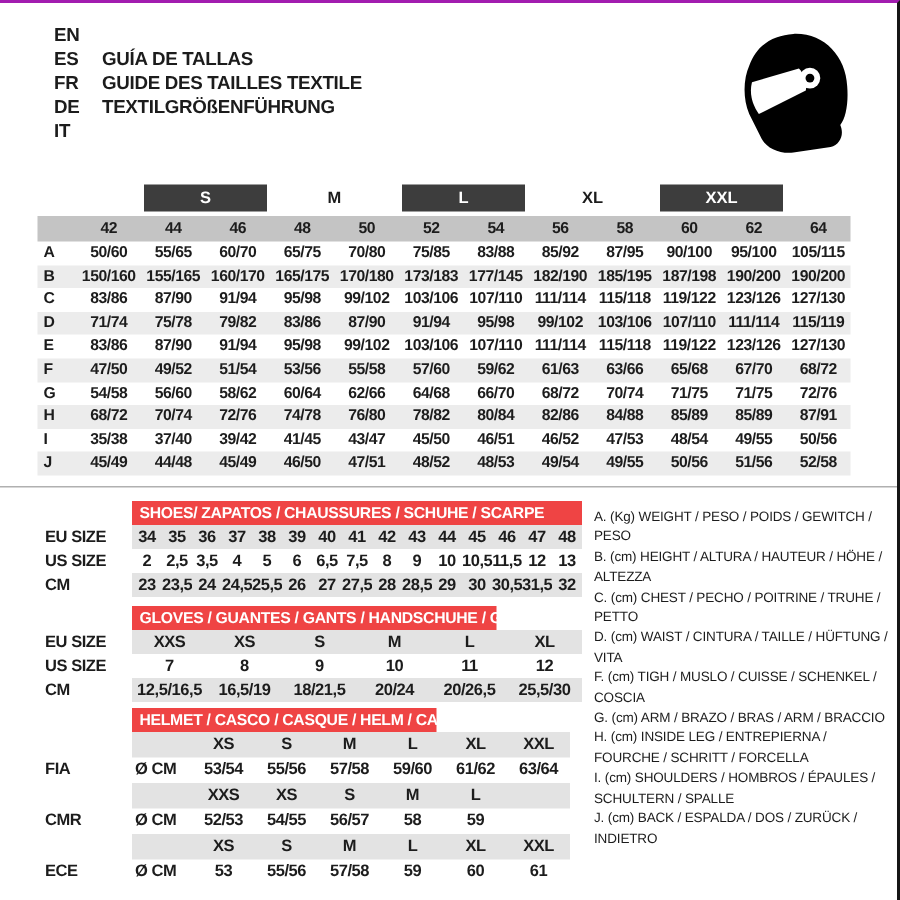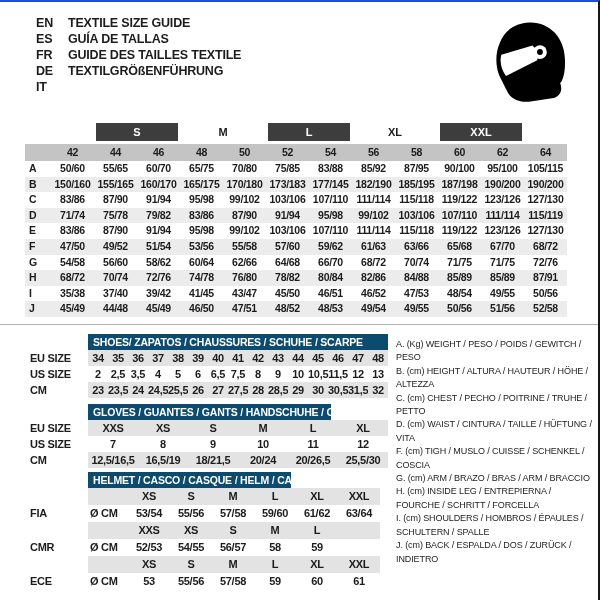--- a/index.html
+++ b/index.html
@@ -1,18 +1,18 @@
 <!DOCTYPE html>
 <html><head>
 <meta charset="utf-8">
 <style>
   html,body{margin:0;padding:0;background:#fff;}
   .page{
     position:relative;width:600px;height:600px;background:#fff;
-    border-top:2px solid #1d4ed8;border-right:2px solid #161616;box-sizing:border-box;
+    border-top:2px solid #a21caf;border-right:2px solid #161616;box-sizing:border-box;
     font-family:"Liberation Sans","DejaVu Sans",sans-serif;color:#1c1c1c;overflow:hidden;
   }
   
   .lang-block{position:absolute;left:36px;top:13px;}
   .lang-row{display:flex;font-weight:bold;font-size:12.5px;line-height:16px;letter-spacing:-0.2px;}
   .lang-code{width:32px;}
   
   .helmet-logo{position:absolute;left:486px;top:16px;width:84px;height:92px;}
   
   .textile{position:absolute;left:25px;top:121px;width:542px;}
@@ -22,21 +22,21 @@
   .grp.dark{background:#3d3d3d;color:#fff;margin:0 2px;}
   .tsizes{height:17px;line-height:17px;background:#c4c4c4;}
   .tdata{height:15.6px;line-height:15.6px;}
   .tdata.alt{background:#ececec;}
   .tcell{text-align:center;font-size:10.5px;font-weight:bold;letter-spacing:-0.3px;white-space:nowrap;overflow:visible;}
   .tlabel{text-align:left;padding-left:4px;}
   
   .divider{position:absolute;left:0;top:322px;width:600px;height:1px;background:#b0b0b0;}
   
   .left-tables{position:absolute;left:30px;top:332px;width:360px;}
-  .bar{height:16px;line-height:16px;background:#0c4a6e;color:#fff;font-weight:bold;font-size:10.5px;letter-spacing:-0.2px;padding-left:5px;margin-left:58px;box-sizing:border-box;white-space:nowrap;}
+  .bar{height:16px;line-height:16px;background:#ef4444;color:#fff;font-weight:bold;font-size:10.5px;letter-spacing:-0.2px;padding-left:5px;margin-left:58px;box-sizing:border-box;white-space:nowrap;}
   .bar.shoes-bar{width:300px;}
   .bar.gloves-bar{width:243px;}
   .bar.helm-bar{width:203px;text-align:right;}
   .lrow{display:grid;height:16px;line-height:16px;font-size:11px;font-weight:bold;letter-spacing:-0.3px;}
   .lrow.shoes-row{grid-template-columns:58px repeat(15,20px);}
   .lrow.gloves-row{grid-template-columns:58px repeat(6,50px);}
   .lrow.helm-row{grid-template-columns:58px 40px repeat(6,42px);height:17px;line-height:17px;}
   .lcell{text-align:center;white-space:nowrap;}
   .llabel{text-align:left;}
   .lunit{text-align:left;padding-left:2px;}
@@ -47,21 +47,20 @@
   .legend{position:absolute;left:396px;top:336px;width:200px;}
   .legend-item{font-size:9px;font-weight:normal;line-height:13.4px;letter-spacing:-0.1px;}
 </style>
 </head>
 <body>
 
 <div class="page">
   <div class="lang-block" id="lang-block">
       <div class="lang-row">
         <div class="lang-code">EN</div>
-        <div class="lang-title">TEXTILE SIZE GUIDE</div>
       </div>
       <div class="lang-row">
         <div class="lang-code">ES</div>
         <div class="lang-title">GUÍA DE TALLAS</div>
       </div>
       <div class="lang-row">
         <div class="lang-code">FR</div>
         <div class="lang-title">GUIDE DES TAILLES TEXTILE</div>
       </div>
       <div class="lang-row">

